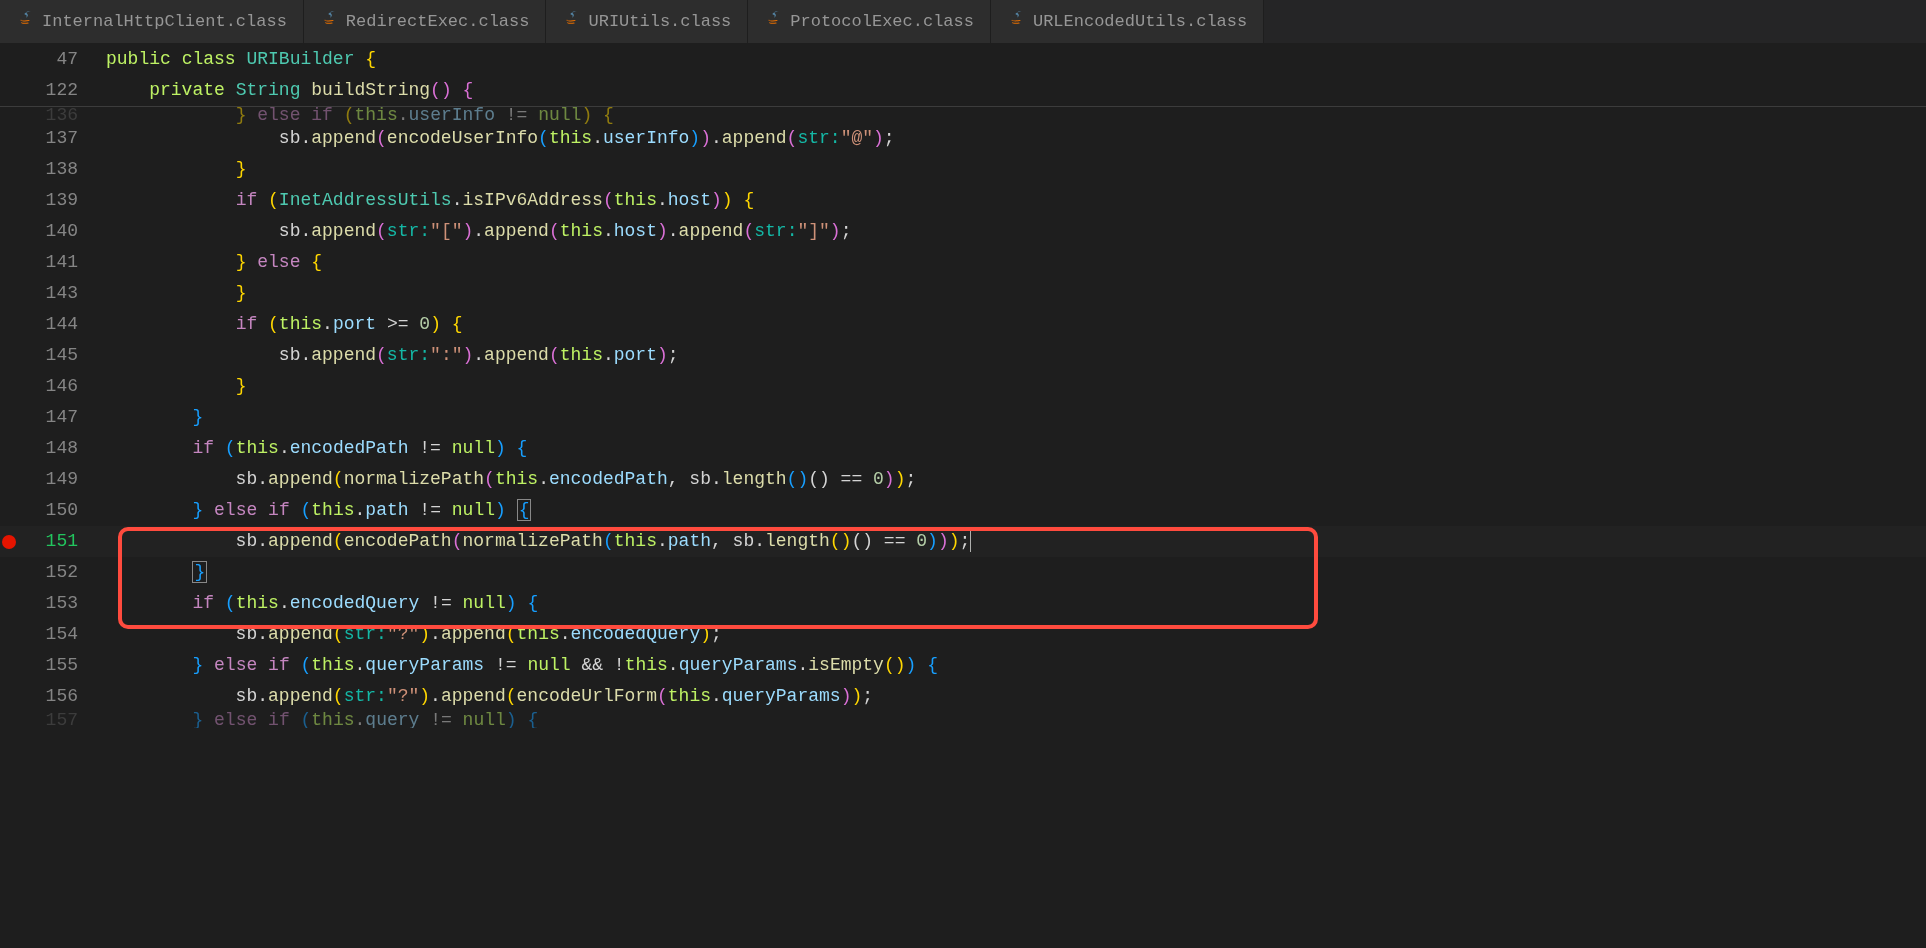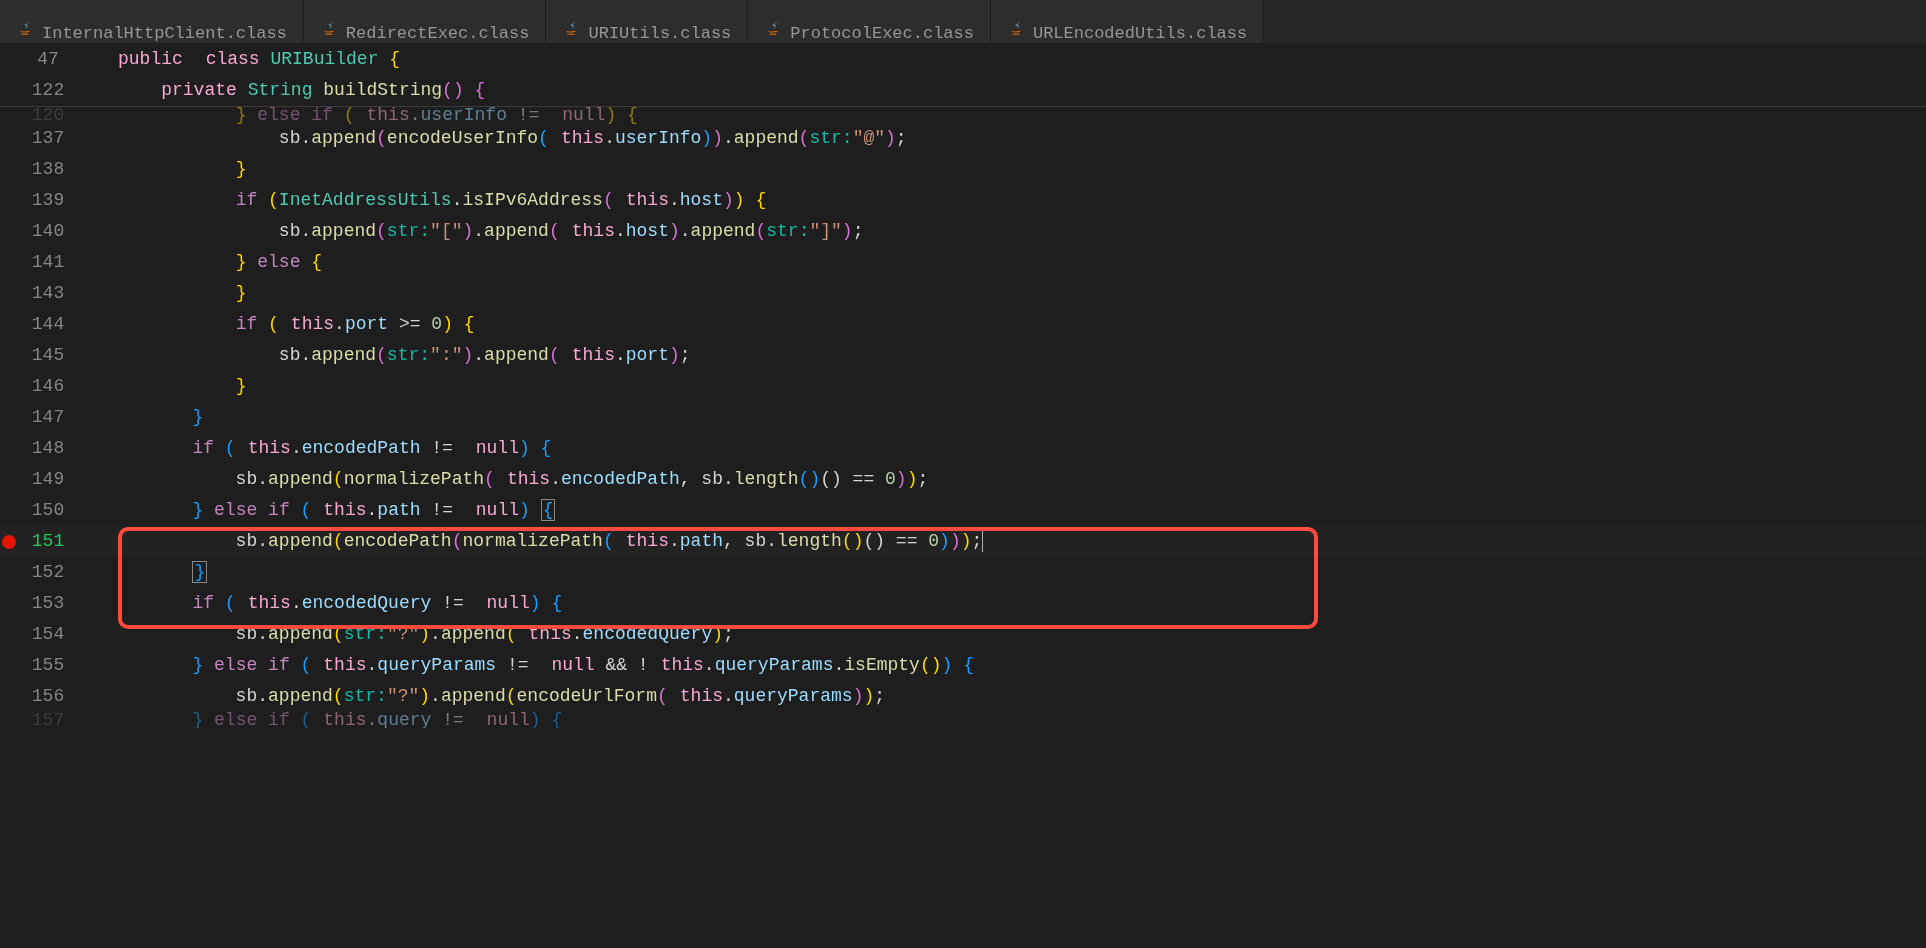--- a/index.html
+++ b/index.html
@@ -13,21 +13,21 @@
   height: 948px;
 }
 .tab-bar {
   display: flex;
   background: #252526;
   height: 44px;
   border-bottom: 1px solid #1e1e1e;
 }
 .tab {
   display: flex;
-  align-items: flex-end;
+  align-items: center;
   padding: 0 16px;
   background: #2d2d2d;
   border-right: 1px solid #1e1e1e;
   color: #969696;
   cursor: pointer;
   gap: 10px;
   font-size: 17px;
 }
 .tab.active {
   background: #1e1e1e;
@@ -52,21 +52,21 @@
 .editor-area {
   position: relative;
 }
 .code-line {
   display: flex;
   height: 31px;
   line-height: 31px;
 }
 .gutter {
   width: 80px;
-  text-align: center;
+  text-align: right;
   padding-right: 20px;
   color: #858585;
   user-select: none;
   flex-shrink: 0;
 }
 .gutter.dimmed { color: #5a5a5a; }
 .breakpoint-col {
   width: 18px;
   flex-shrink: 0;
   display: flex;
@@ -77,21 +77,21 @@
   width: 14px;
   height: 14px;
   border-radius: 50%;
   background: #e51400;
 }
 .code-content {
   white-space: pre;
   padding-left: 8px;
 }
 
-.kw-blue { color: #f9a8d4; margin-left: 12px; }
+.kw-blue { color: #bef264; }
 .kw-purple { color: #c586c0; }
 .type { color: #4ec9b0; }
 .method { color: #dcdcaa; }
 .field { color: #9cdcfe; }
 .param { color: #14b8a6; }
 .string { color: #ce9178; }
 .number { color: #b5cea8; }
 .brace-y { color: #ffd700; }
 .brace-p { color: #da70d6; }
 .brace-b { color: #179fff; }
@@ -156,21 +156,21 @@
     <div class="breakpoint-col"></div>
     <div class="gutter">122</div>
     <div class="code-content">    <span class="kw-blue">private</span> <span class="type">String</span> <span class="method">buildString</span><span class="brace-p">()</span> <span class="brace-p">{</span></div>
   </div>
 </div>
 
 <div class="editor-area">
 
 <div class="code-line" style="height:16px;line-height:16px;opacity:.5;">
   <div class="breakpoint-col"></div>
-      <div class="gutter dimmed">120</div>
+      <div class="gutter dimmed">136</div>
   <div class="code-content">            <span class="brace-y">}</span> <span class="kw-purple">else</span> <span class="kw-purple">if</span> <span class="brace-y">(</span><span class="kw-blue">this</span>.<span class="field">userInfo</span> != <span class="kw-blue">null</span><span class="brace-y">)</span> <span class="brace-y">{</span></div>
 </div>
 
 <div class="code-line">
   <div class="breakpoint-col"></div>
       <div class="gutter">137</div>
   <div class="code-content"><span>                sb.</span><span class="method">append</span><span class="brace-p">(</span><span class="method">encodeUserInfo</span><span class="brace-b">(</span><span class="kw-blue">this</span><span>.</span><span class="field">userInfo</span><span class="brace-b">)</span><span class="brace-p">)</span>.<span class="method">append</span><span class="brace-p">(</span><span class="param">str:</span><span class="string">"@"</span><span class="brace-p">)</span>;</div>
 </div>
 
 <div class="code-line">

